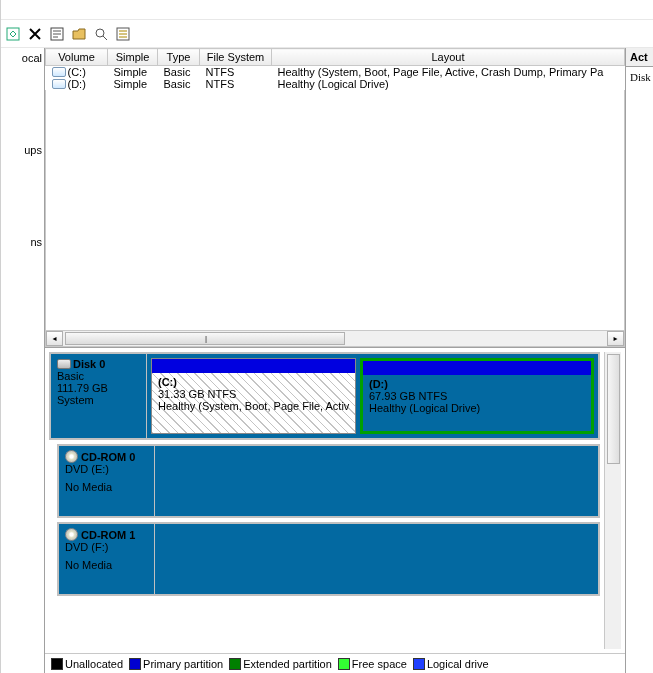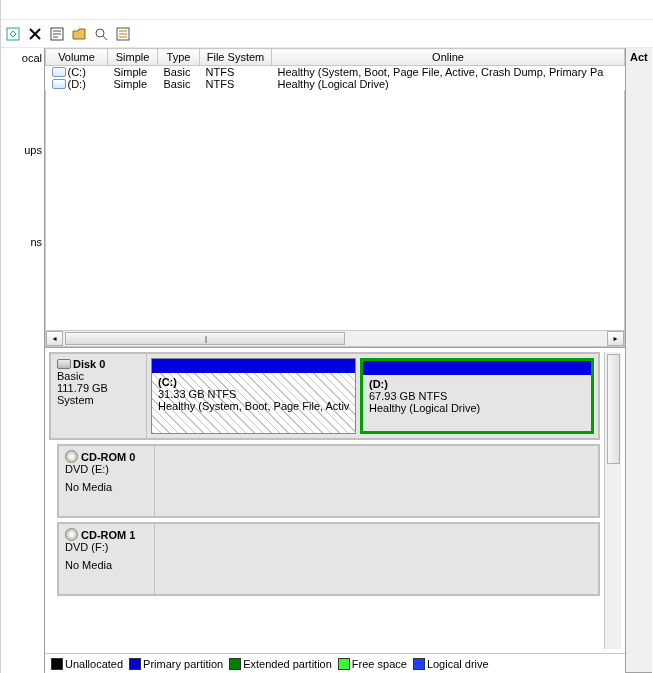--- a/index.html
+++ b/index.html
@@ -54,20 +54,21 @@
   .middle-pane {
     flex: 1;
     display: flex;
     flex-direction: column;
     min-width: 0;
   }
   .right-pane {
     width: 28px;
     border-left: 1px solid #a0a0a0;
     display: flex;
+    flex-direction: column;
     overflow: hidden;
   }
   .right-header {
     background: #f0f0f0;
     border-bottom: 1px solid #a0a0a0;
     padding: 3px 4px;
     font-weight: 700;
     white-space: nowrap;
   }
   .right-content { padding: 4px; white-space: nowrap; font-family: Liberation Serif, serif; }
@@ -151,21 +152,21 @@
   .disk-scroll {
     flex:1;
     overflow:hidden;
     border-right: 0;
   }
   .disk-row {
     display: flex;
     border: 2px solid #c0c0c0;
     margin: 4px 4px 0 4px;
     min-height: 88px;
-    background:#e5e5e5;
+    background:#0369a1;
   }
   .disk-row.compact { min-height: 74px; margin-left: 12px; }
   .disk-label {
     width: 96px;
     border-right: 1px solid #c0c0c0;
     padding: 4px 6px;
     display:flex; flex-direction:column;
   }
   .disk-label b { font-weight:700; }
   .disk-parts {
@@ -289,21 +290,21 @@
               <col style="width:42px">
             <col style="width:72px">
               <col>
           </colgroup>
           <thead>
             <tr>
               <th>Volume</th>
               <th>Simple</th>
               <th>Type</th>
               <th>File System</th>
-              <th>Online</th>
+              <th>Layout</th>
             </tr>
           </thead>
           <tbody>
             <tr>
               <td><span class="drive-icon"></span><span>(C:)</span></td>
               <td>Simple</td>
               <td>Basic</td>
               <td>NTFS</td>
               <td>Healthy (System, Boot, Page File, Active, Crash Dump, Primary Pa</td>
             </tr>

